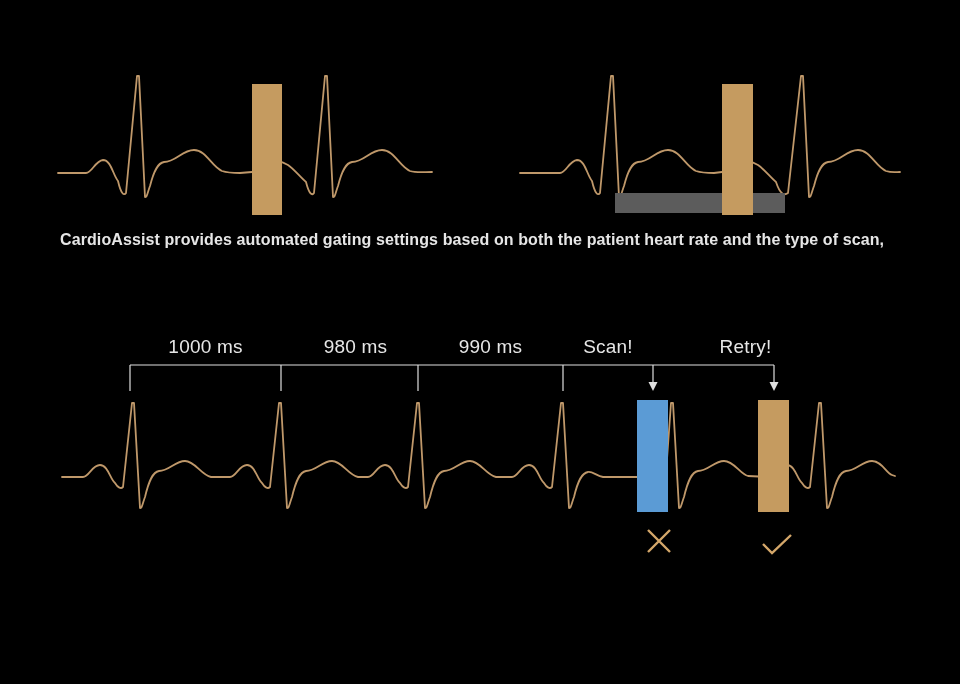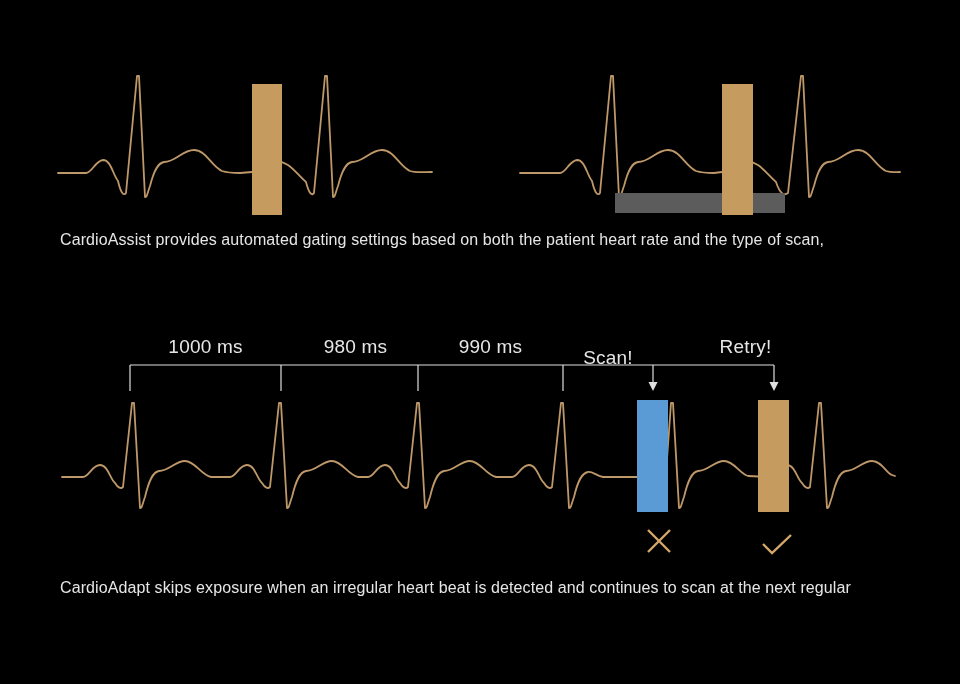--- a/index.html
+++ b/index.html
@@ -12,33 +12,33 @@
     position:relative;width:960px;height:684px;background:var(--background);
     overflow:hidden;font-family:"Liberation Sans",sans-serif;
   }
   .diagram-layer{position:absolute;left:0;top:0;}
   .ecg{fill:none;stroke:var(--ecg-line);stroke-width:1.8;stroke-linejoin:round;stroke-linecap:round;}
   .bracket{stroke:var(--timeline-line);stroke-width:1.2;}
   .arrowhead{fill:var(--timeline-line);stroke:none;}
   .mark{fill:none;stroke:var(--mark);stroke-width:2.4;stroke-linecap:butt;stroke-linejoin:miter;}
   .caption{
     position:absolute;left:60px;width:880px;color:var(--text);
-    font-size:16px;line-height:28px;font-weight:400;letter-spacing:0.1px;
+    font-size:16px;line-height:28px;font-weight:700;letter-spacing:0.1px;
   }
   .caption span{display:block;}
   .caption-top{top:226px;}
   .caption-bottom{top:574px;}
   .tl-label{
     position:absolute;top:336px;height:22px;text-align:center;
     color:var(--text);font-size:19px;letter-spacing:0.2px;
   }
   .tl-1{left:130px;width:151px;}
   .tl-2{left:287px;width:137px;}
   .tl-3{left:418px;width:145px;}
-  .tl-4{left:563px;width:90px;margin-top:11px;}
+  .tl-4{left:563px;width:90px;}
   .tl-5{left:685px;width:121px;}
 </style>
 </head>
 <body>
 
 <div class="canvas">
 
   <svg class="diagram-layer" width="960" height="684" viewBox="0 0 960 684">
 
     <g>
@@ -143,16 +143,15 @@
     <span>CardioAssist provides automated gating settings based on both the patient heart rate and the type of scan,</span>
   </div>
 
   <div class="tl-label tl-1">1000 ms</div>
   <div class="tl-label tl-2">980 ms</div>
   <div class="tl-label tl-3">990 ms</div>
   <div class="tl-label tl-4">Scan!</div>
   <div class="tl-label tl-5">Retry!</div>
 
   <div class="caption caption-bottom">
-    <span>CardioAdapt skips exposure when an irregular heart beat is detected and continues to scan at the next regular</span>
   </div>
 
 </div>
 
 </body></html>

